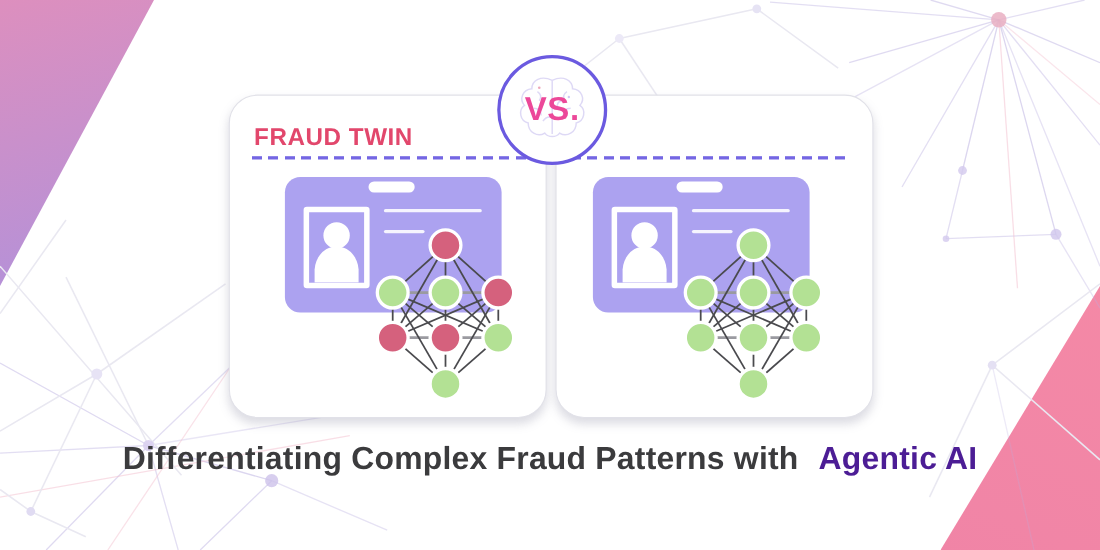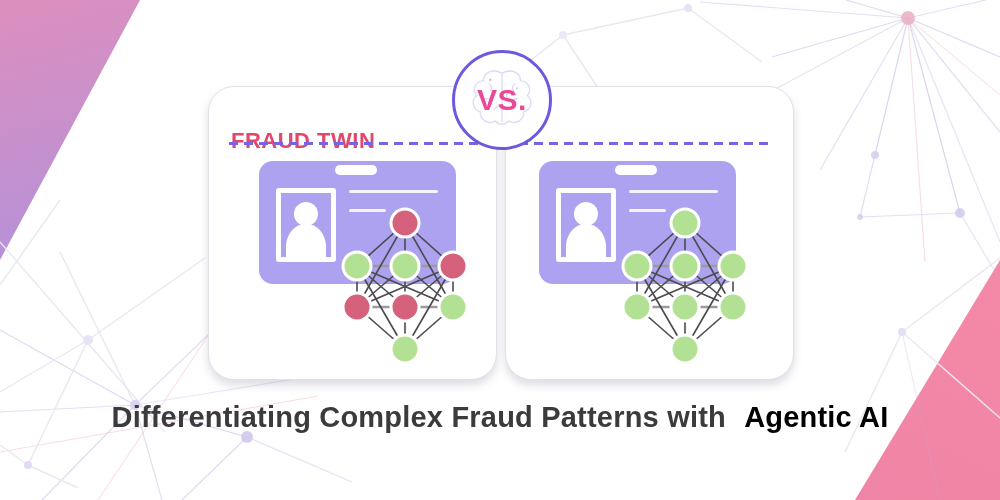--- a/index.html
+++ b/index.html
@@ -24,21 +24,21 @@
     position:absolute;top:86px;width:287px;height:292px;background:#ffffff;
     border:1.5px solid #E1E1E8;border-radius:26px;
     box-shadow:0 5px 9px rgba(130,130,155,.28);
   }
   .card-left{left:208px;}
   .card-right{left:505px;}
   .card-title{
     position:absolute;top:25px;font-size:22px;font-weight:bold;color:#E2476C;
     letter-spacing:.5px;white-space:nowrap;
   }
-  .card-left .card-title{left:22px;margin-top:16px;}
+  .card-left .card-title{left:22px;}
   .card-right .card-title{right:22px;}
   .dash-line{
     position:absolute;top:55px;height:3px;
     background:repeating-linear-gradient(90deg,#7466E3 0 9px,transparent 9px 15px);
   }
   .card-left .dash-line{left:20px;right:13px;}
   .card-right .dash-line{left:13px;right:20px;}
   
   .id-card{
     position:absolute;top:74px;width:197px;height:123px;background:#ACA2F0;
@@ -68,21 +68,21 @@
   .vs-badge .brain{position:absolute;inset:5px;opacity:.6;}
   .vs-label{
     position:relative;font-size:30px;font-weight:bold;color:#ec4899;letter-spacing:.5px;
   }
   
   .caption{
     position:absolute;left:0;right:0;top:401px;text-align:center;
     font-size:29px;font-weight:bold;color:#3B3B3D;letter-spacing:.2px;z-index:3;
     white-space:nowrap;
   }
-  .caption .hl{color:#000000;margin-left:10px;}
+  .caption .hl{color:#4c1d95;margin-left:10px;}
 </style>
 </head>
 <body>
 
 <div class="tri tri-tl"></div>
 <div class="tri tri-br"></div>
 <svg id="constellation" width="1000" height="500">
     <line x1="135" y1="405" x2="0" y2="330" stroke="#B9AEE0" stroke-width="1.2" opacity="0.45"></line>
     <line x1="135" y1="405" x2="0" y2="412" stroke="#B9AEE0" stroke-width="1.2" opacity="0.4"></line>
     <line x1="135" y1="405" x2="42" y2="500" stroke="#B9AEE0" stroke-width="1.2" opacity="0.45"></line>

